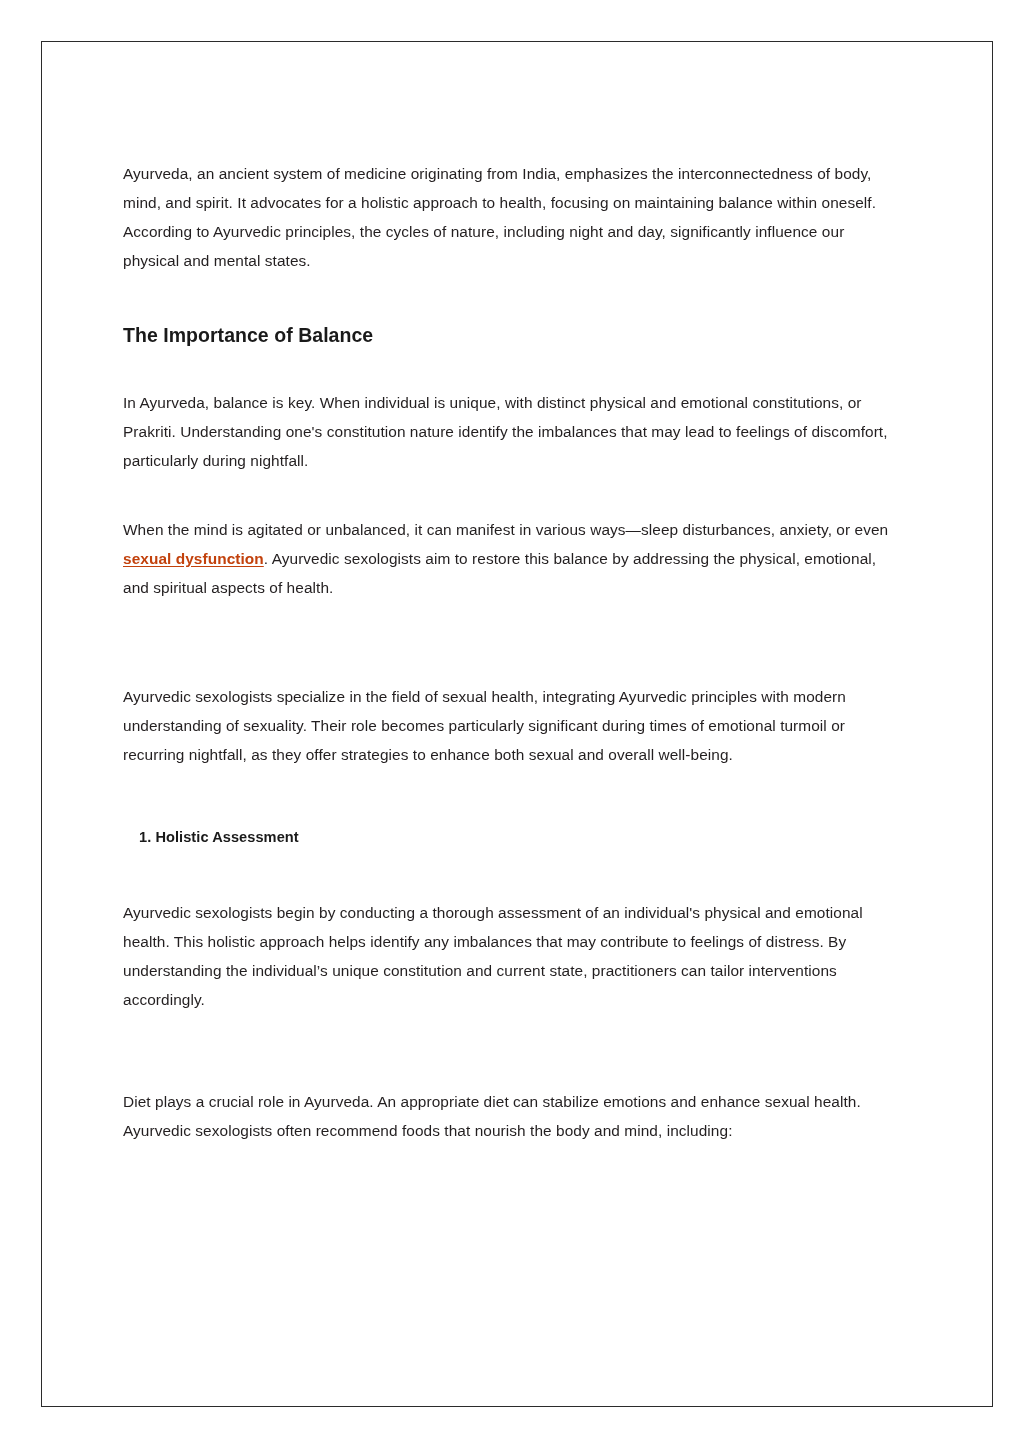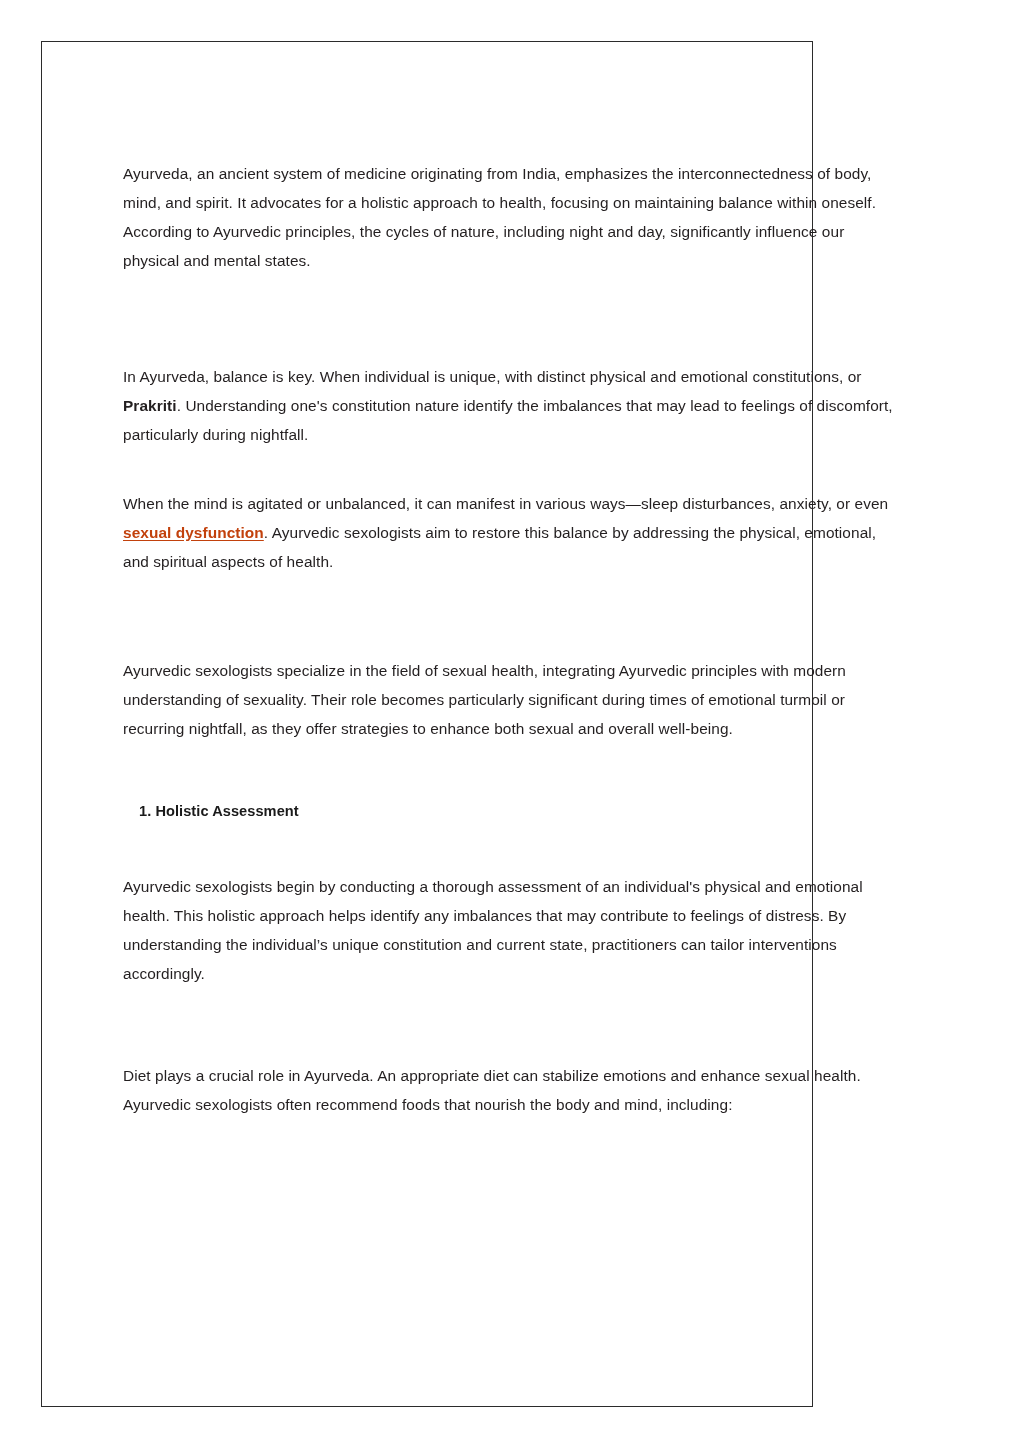--- a/index.html
+++ b/index.html
@@ -11,21 +11,21 @@
     width: 1024px;
     height: 1448px;
     font-family: "Liberation Sans", sans-serif;
     -webkit-font-smoothing: antialiased;
   }
 
   .page-sheet {
     position: absolute;
     left: 41px;
     top: 41px;
-    width: 772px;
+    width: 952px;
     height: 1366px;
     border: 1.5px solid #2b2b2b;
     background: #ffffff;
     box-sizing: border-box;
   }
 
   .content-area {
     position: absolute;
     left: 81px;           
     top: 117px;           
@@ -66,41 +66,42 @@
     font-weight: bold;
     color: #1a1a1a;
     letter-spacing: 0.004em;
   }
 
   .spacer-lg { height: 47px; }
   .spacer-md { height: 40px; }
   .spacer-sm { height: 33px; }
 
   strong.inline-bold {
-    font-weight: bold;
+    font-weight: normal;
     color: #231f20;
   }
 
   a.inline-link {
     color: #c2410c;
     font-weight: bold;
     text-decoration: underline;
     text-underline-offset: 2px;
   }
 </style>
 </head>
 <body>
 
 <div class="page-sheet">
   <div class="content-area">
 
     <p class="body-paragraph">Ayurveda, an ancient system of medicine originating from India, emphasizes the interconnectedness of body, mind, and spirit. It advocates for a holistic approach to health, focusing on maintaining balance within oneself. According to Ayurvedic principles, the cycles of nature, including night and day, significantly influence our physical and mental states.</p>
 
     <div class="spacer-lg"></div>
 
+    <h2 class="section-heading">The Importance of Balance</h2>
 
     <div class="spacer-md"></div>
 
     <p class="body-paragraph"><span>In Ayurveda, balance is key. When individual is unique, with distinct physical and emotional constitutions, or </span><strong class="inline-bold">Prakriti</strong><span>. Understanding one's constitution nature identify the imbalances that may lead to feelings of discomfort, particularly during nightfall.</span></p>
 
     <div class="spacer-md"></div>
 
     <p class="body-paragraph"><span>When the mind is agitated or unbalanced, it can manifest in various ways—sleep disturbances, anxiety, or even </span><a class="inline-link" href="#">sexual dysfunction</a><span>. Ayurvedic sexologists aim to restore this balance by addressing the physical, emotional, and spiritual aspects of health.</span></p>
 
     <div class="spacer-md"></div>

